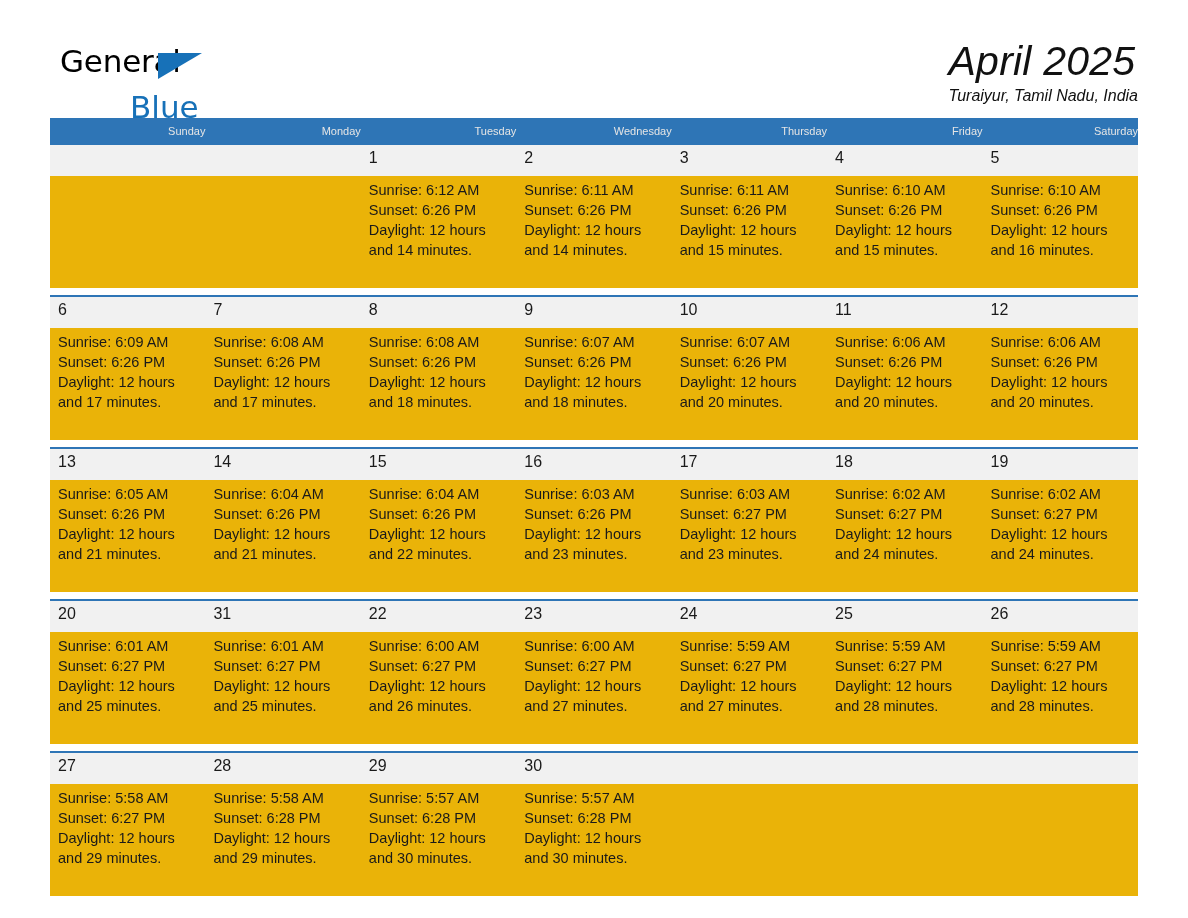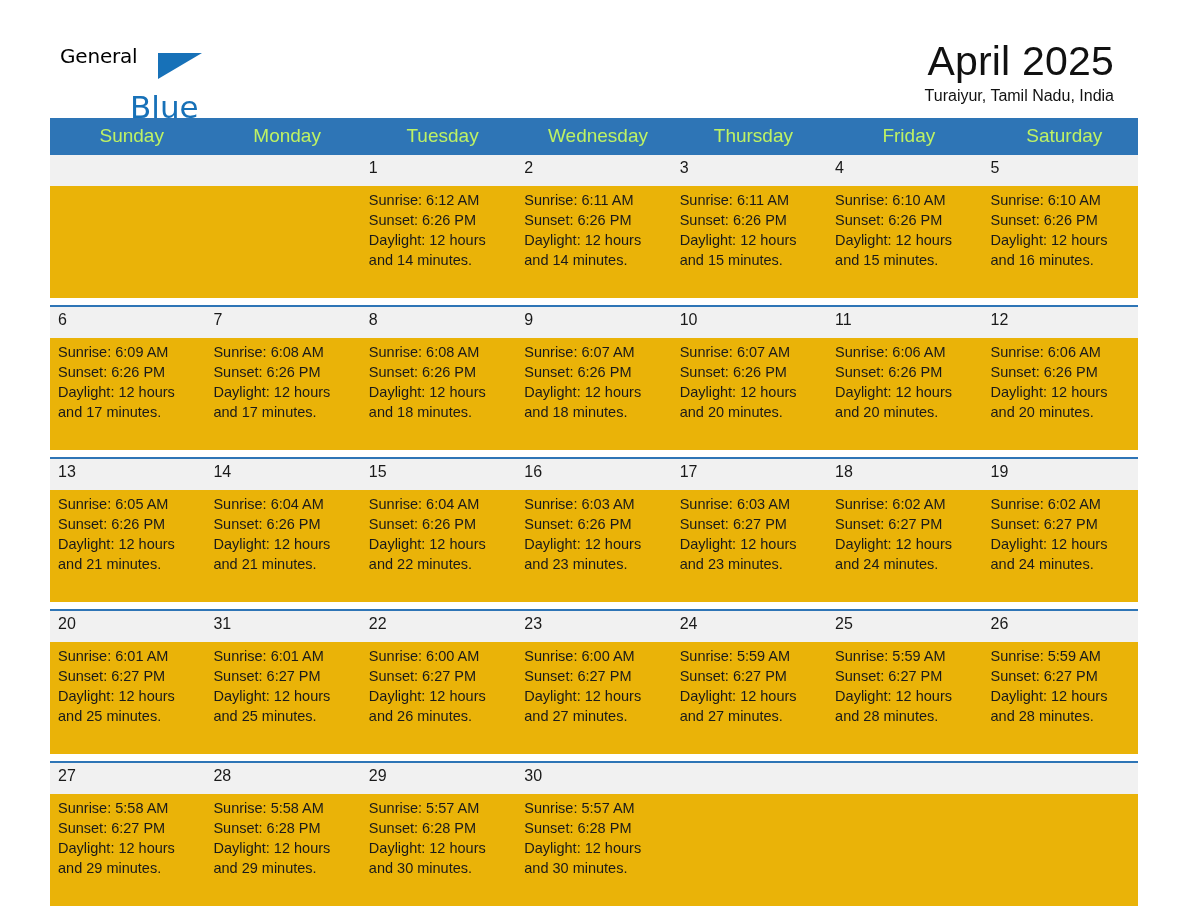--- a/index.html
+++ b/index.html
@@ -35,21 +35,21 @@
     left: 10px;
     top: 46px;
     width: 300px;
     height: 70px;
     line-height: 1;
   }
   .brand-row1 {
     position: relative;
     display: block;
     font-family: "DejaVu Sans", sans-serif;
-    font-size: 20px;
+    font-size: 31px;
     font-weight: 400;
     color: #000000;
     letter-spacing: -0.2px;
     height: 34px;
   }
   .brand-tri {
     position: absolute;
     left: 98px;
     top: 7px;
     width: 0;
@@ -62,23 +62,23 @@
     font-family: "DejaVu Sans", sans-serif;
     font-size: 31px;
     font-weight: 400;
     color: #1771b8;
     margin-left: 70px;
     margin-top: 12px;
   }
 
   .title-block {
     position: absolute;
-    right: 24px;
+    right: 0;
     top: 38px;
-    text-align: right;
+    font-style: italic;
   }
   .month-title {
     font-size: 41px;
     font-weight: 400;
     color: #111111;
     line-height: 1.15;
     letter-spacing: 0.2px;
   }
   .location {
     font-size: 16px;
@@ -90,24 +90,24 @@
 
   
   .calendar {
     width: 1088px;
     border-collapse: collapse;
     table-layout: fixed;
   }
 
   .weekday-row th {
     background: #2e75b6;
-    color: #bef264;
-    font-size: 19px;
+    color: #e5e5e5;
+    font-size: 11px;
     font-weight: 400;
-    text-align: center;
+    text-align: right;
     padding: 7px 0 8px 8px;
     border: none;
   }
 
   .sep-row td {
     padding: 0;
     height: 9px;
     border: none;
     background: #ffffff;
   }

